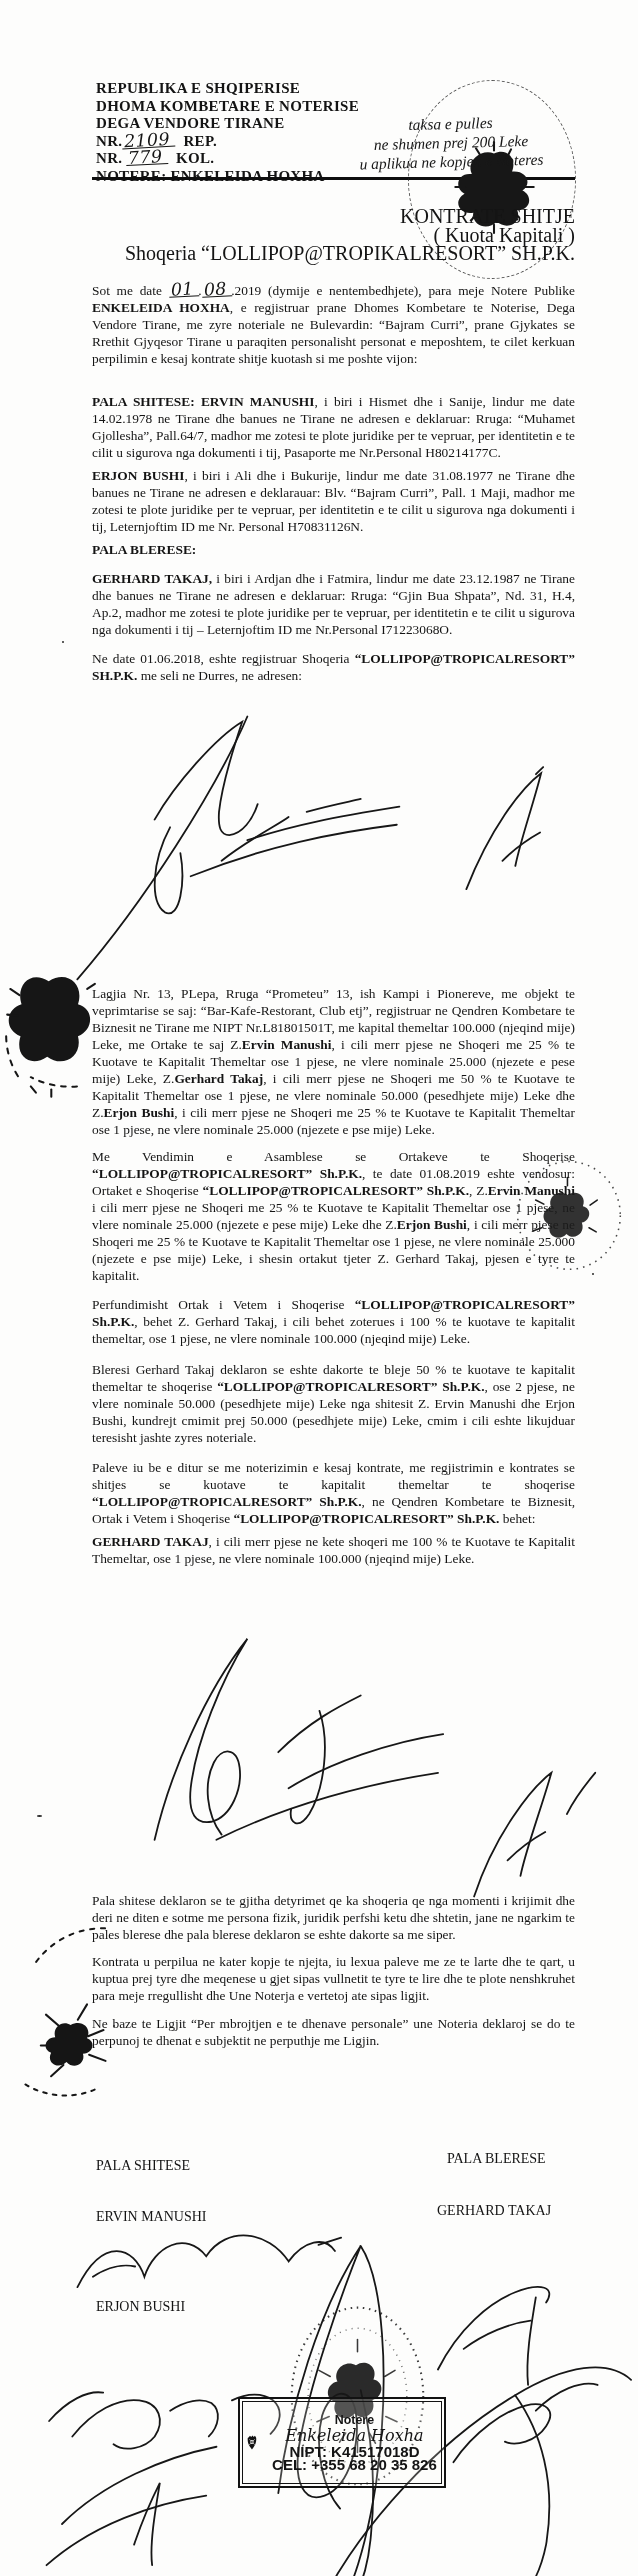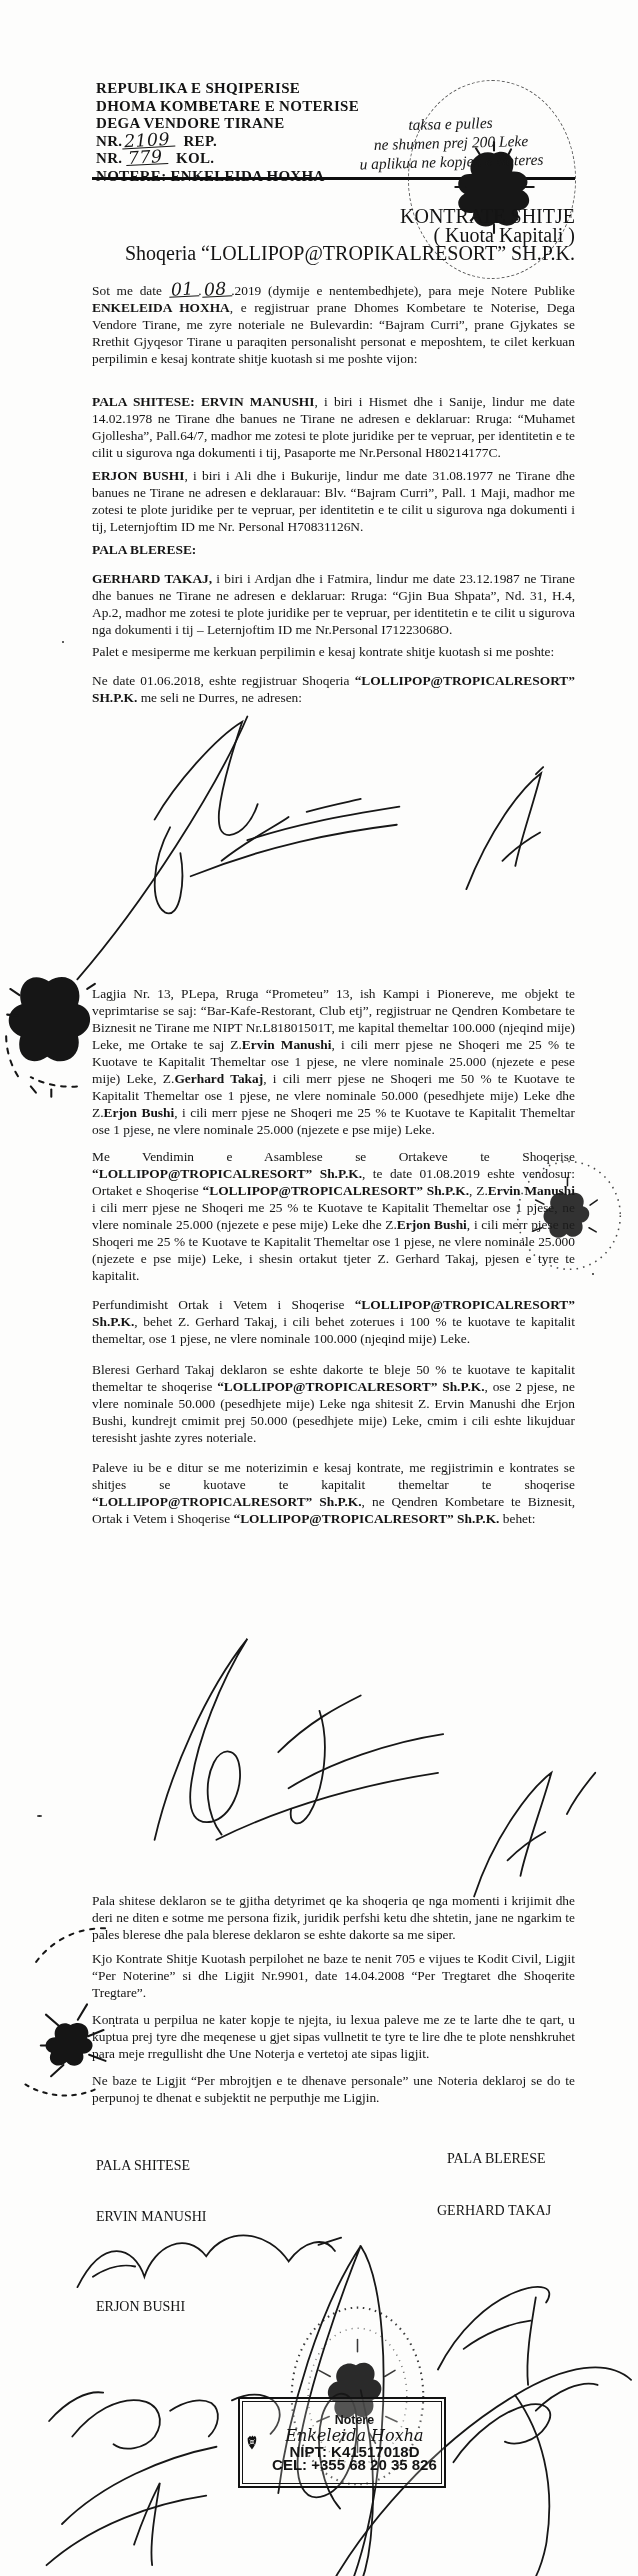--- a/index.html
+++ b/index.html
@@ -84,21 +84,20 @@
     <div class="tline">( Kuota Kapitali )</div>
     <div class="tline">Shoqeria “LOLLIPOP@TROPIKALRESORT” SH.P.K.</div>
     <div class="para" style="margin-top:19.6px"><span>Sot me date </span><span class="hw">01</span><span>.</span><span class="hw">08</span><span>.2019 (dymije e nentembedhjete), para meje Notere Publike </span><span class="b">ENKELEIDA HOXHA</span><span>, e regjistruar prane Dhomes Kombetare te Noterise, Dega Vendore Tirane, me zyre noteriale ne Bulevardin: “Bajram Curri”, prane Gjykates se Rrethit Gjyqesor Tirane u paraqiten personalisht personat e meposhtem, te cilet kerkuan perpilimin e kesaj kontrate shitje kuotash si me poshte vijon:</span></div>
   </div>
 
   <div class="grp" style="top:393px">
     <div class="para"><span class="b">PALA SHITESE: ERVIN MANUSHI</span><span>, i biri i Hismet dhe i Sanije, lindur me date 14.02.1978 ne Tirane dhe banues ne Tirane ne adresen e deklaruar: Rruga: “Muhamet Gjollesha”, Pall.64/7, madhor me zotesi te plote juridike per te vepruar, per identitetin e te cilit u sigurova nga dokumenti i tij, Pasaporte me Nr.Personal H80214177C.</span></div>
     <div class="para" style="margin-top:6.2px"><span class="b">ERJON BUSHI</span><span>, i biri i Ali dhe i Bukurije, lindur me date 31.08.1977 ne Tirane dhe banues ne Tirane ne adresen e deklarauar: Blv. “Bajram Curri”, Pall. 1 Maji, madhor me zotesi te plote juridike per te vepruar, per identitetin e te cilit u sigurova nga dokumenti i tij, Leternjoftim ID me Nr. Personal H70831126N.</span></div>
     <div class="para" style="margin-top:6.2px"><span class="b">PALA BLERESE:</span></div>
     <div class="para" style="margin-top:11.3px"><span class="b">GERHARD TAKAJ,</span><span> i biri i Ardjan dhe i Fatmira, lindur me date 23.12.1987 ne Tirane dhe banues ne Tirane ne adresen e deklaruar: Rruga: “Gjin Bua Shpata”, Nd. 31, H.4, Ap.2, madhor me zotesi te plote juridike per te vepruar, per identitetin e te cilit u sigurova nga dokumenti i tij – Leternjoftim ID me Nr.Personal I71223068O.</span></div>
-    <div class="para" style="margin-top:5.7px"><span>Palet e mesiperme me kerkuan perpilimin e kesaj kontrate shitje kuotash si me poshte:</span></div>
     <div class="para" style="margin-top:12px"><span>Ne date 01.06.2018, eshte regjistruar Shoqeria </span><span class="b">“LOLLIPOP@TROPICALRESORT” SH.P.K.</span><span> me seli ne Durres, ne adresen:</span></div>
   </div>
 
   <svg class="ovl" style="left:0;top:706px" width="639" height="289" viewBox="0 0 1240 560" fill="none" stroke="#171717" stroke-width="3.5" stroke-linecap="round">
     <path d="M150,530 C280,380 420,160 480,20"></path>
     <path d="M300,220 C340,150 420,60 470,30 C450,90 430,160 425,205 C423,235 428,250 445,250 C470,248 490,220 500,190"></path>
     <path d="M330,235 C295,300 290,380 320,400 C350,415 360,340 350,285"></path>
     <path d="M595,205 C650,190 680,185 700,180"></path>
     <path d="M480,260 C570,230 650,215 775,195"></path>
     <path d="M370,330 C520,270 650,245 770,230"></path>
@@ -120,20 +119,21 @@
         <path d="M100,256 L100,270"></path>
     </g>
   </svg>
 
   <div class="grp" style="top:985px">
     <div class="para"><span>Lagjia Nr. 13, PLepa, Rruga “Prometeu” 13, ish Kampi i Pionereve, me objekt te veprimtarise se saj: “Bar-Kafe-Restorant, Club etj”, regjistruar ne Qendren Kombetare te Biznesit ne Tirane me NIPT Nr.L81801501T, me kapital themeltar 100.000 (njeqind mije) Leke, me Ortake te saj Z.</span><span class="b">Ervin Manushi</span><span>, i cili merr pjese ne Shoqeri me 25 % te Kuotave te Kapitalit Themeltar ose 1 pjese, ne vlere nominale 25.000 (njezete e pese mije) Leke, Z.</span><span class="b">Gerhard Takaj</span><span>, i cili merr pjese ne Shoqeri me 50 % te Kuotave te Kapitalit Themeltar ose 1 pjese, ne vlere nominale 50.000 (pesedhjete mije) Leke dhe Z.</span><span class="b">Erjon Bushi</span><span>, i cili merr pjese ne Shoqeri me 25 % te Kuotave te Kapitalit Themeltar ose 1 pjese, ne vlere nominale 25.000 (njezete e pse mije) Leke.</span></div>
     <div class="para" style="margin-top:10.3px"><span>Me Vendimin e Asamblese se Ortakeve te Shoqerise </span><span class="b">“LOLLIPOP@TROPICALRESORT” Sh.P.K.</span><span>, te date 01.08.2019 eshte vendosur: Ortaket e Shoqerise </span><span class="b">“LOLLIPOP@TROPICALRESORT” Sh.P.K.</span><span>, Z.</span><span class="b">Ervin Manushi</span><span> i cili merr pjese ne Shoqeri me 25 % te Kuotave te Kapitalit Themeltar ose 1 pjese, ne vlere nominale 25.000 (njezete e pese mije) Leke dhe Z.</span><span class="b">Erjon Bushi</span><span>, i cili merr pjese ne Shoqeri me 25 % te Kuotave te Kapitalit Themeltar ose 1 pjese, ne vlere nominale 25.000 (njezete e pse mije) Leke, i shesin ortakut tjeter Z. Gerhard Takaj, pjesen e tyre te kapitalit.</span></div>
     <div class="para" style="margin-top:12px"><span>Perfundimisht Ortak i Vetem i Shoqerise </span><span class="b">“LOLLIPOP@TROPICALRESORT” Sh.P.K.</span><span>, behet Z. Gerhard Takaj, i cili behet zoterues i 100 % te kuotave te kapitalit themeltar, ose 1 pjese, ne vlere nominale 100.000 (njeqind mije) Leke.</span></div>
     <div class="para" style="margin-top:13.4px"><span>Bleresi Gerhard Takaj deklaron se eshte dakorte te bleje 50 % te kuotave te kapitalit themeltar te shoqerise </span><span class="b">“LOLLIPOP@TROPICALRESORT” Sh.P.K.</span><span>, ose 2 pjese, ne vlere nominale 50.000 (pesedhjete mije) Leke nga shitesit Z. Ervin Manushi dhe Erjon Bushi, kundrejt cmimit prej 50.000 (pesedhjete mije) Leke, cmim i cili eshte likujduar teresisht jashte zyres noteriale.</span></div>
     <div class="para" style="margin-top:13px"><span>Paleve iu be e ditur se me noterizimin e kesaj kontrate, me regjistrimin e kontrates se shitjes se kuotave te kapitalit themeltar te shoqerise </span><span class="b">“LOLLIPOP@TROPICALRESORT” Sh.P.K.</span><span>, ne Qendren Kombetare te Biznesit, Ortak i Vetem i Shoqerise </span><span class="b">“LOLLIPOP@TROPICALRESORT” Sh.P.K.</span><span> behet:</span></div>
+    <div class="para" style="margin-top:6.2px"><span class="b">GERHARD TAKAJ</span><span>, i cili merr pjese ne kete shoqeri me 100 % te Kuotave te Kapitalit Themeltar, ose 1 pjese, ne vlere nominale 100.000 (njeqind mije) Leke.</span></div>
   </div>
 
   <svg class="ovl" style="left:510px;top:1159px" width="118" height="118" viewBox="0 0 230 230">
     <ellipse cx="115" cy="110" rx="100" ry="105" fill="none" stroke="#1a1a1a" stroke-width="3" stroke-dasharray="3 10" opacity=".8"></ellipse>
     <path d="M112,70 C130,58 150,72 142,92 C160,96 158,120 140,124 C148,146 124,160 110,146 C96,162 70,150 78,128 C60,122 62,98 80,94 C72,74 94,58 112,70 Z" fill="#1c1c1c" opacity=".9"></path>
     <g stroke="#1c1c1c" stroke-width="3" stroke-linecap="round">
       <path d="M50,80 L66,88"></path>
         <path d="M170,80 L156,90"></path>
         <path d="M46,140 L62,134"></path>
         <path d="M168,142 L154,134"></path>
@@ -161,21 +161,20 @@
         <path d="M80,300 L104,278"></path>
       <path d="M150,160 L132,190"></path>
         <path d="M182,210 L152,222"></path>
         <path d="M186,270 L154,258"></path>
     </g>
     <path d="M118,200 C140,188 160,206 150,226 C168,232 162,256 142,256 C148,276 124,288 110,272 C94,288 70,274 80,254 C62,248 68,224 88,224 C82,204 102,190 118,200 Z" fill="#151515"></path>
   </svg>
 
   <div class="grp" style="top:1892px">
     <div class="para"><span>Pala shitese deklaron se te gjitha detyrimet qe ka shoqeria qe nga momenti i krijimit dhe deri ne diten e sotme me persona fizik, juridik perfshi ketu dhe shtetin, jane ne ngarkim te pales blerese dhe pala blerese deklaron se eshte dakorte sa me siper.</span></div>
-    <div class="para" style="margin-top:6.7px"><span>Kjo Kontrate Shitje Kuotash perpilohet ne baze te nenit 705 e vijues te Kodit Civil, Ligjit “Per Noterine” si dhe Ligjit Nr.9901, date 14.04.2008 “Per Tregtaret dhe Shoqerite Tregtare”.</span></div>
     <div class="para" style="margin-top:10.3px"><span>Kontrata u perpilua ne kater kopje te njejta, iu lexua paleve me ze te larte dhe te qart, u kuptua prej tyre dhe meqenese u gjet sipas vullnetit te tyre te lire dhe te plote nenshkruhet para meje rregullisht dhe Une Noterja e vertetoj ate sipas ligjit.</span></div>
     <div class="para" style="margin-top:10.3px"><span>Ne baze te Ligjit “Per mbrojtjen e te dhenave personale” une Noteria deklaroj se do te perpunoj te dhenat e subjektit ne perputhje me Ligjin.</span></div>
   </div>
 
   <div class="close-label" style="left:96px;top:2158px">PALA SHITESE</div>
   <div class="close-label" style="left:447px;top:2151px">PALA BLERESE</div>
   <div class="close-label" style="left:96px;top:2209px">ERVIN MANUSHI</div>
   <div class="close-label" style="left:437px;top:2203px">GERHARD TAKAJ</div>
   <div class="close-label" style="left:96px;top:2299px">ERJON BUSHI</div>
 

